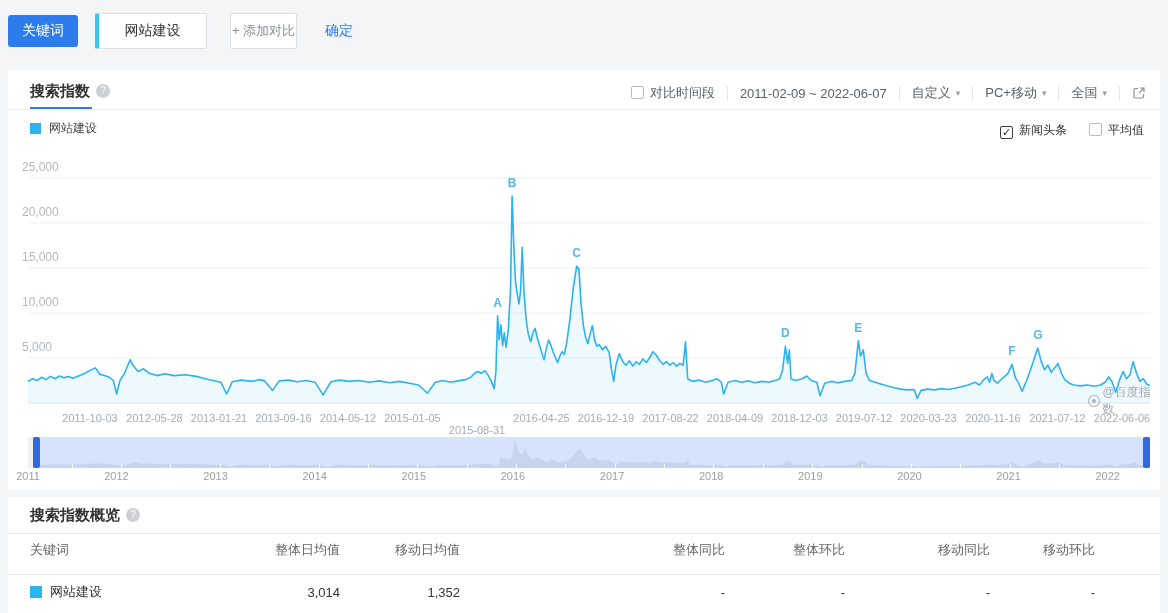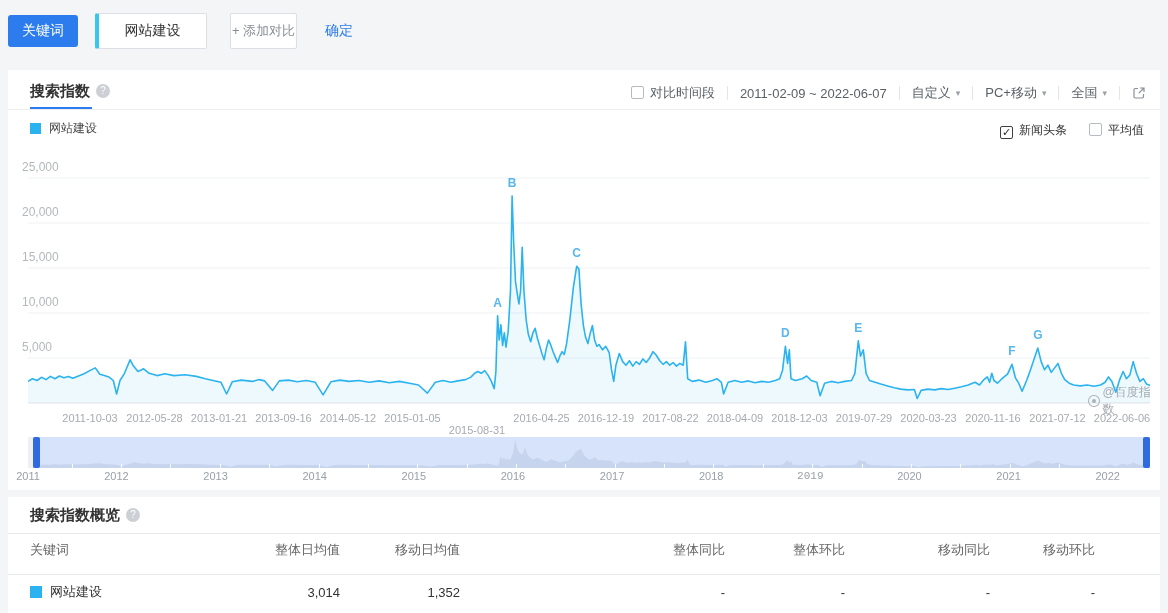--- a/index.html
+++ b/index.html
@@ -191,21 +191,21 @@
       <span style="left: 191px;">2013-01-21</span>
       <span style="left: 255.5px;">2013-09-16</span>
       <span style="left: 320px;">2014-05-12</span>
       <span style="left: 384.5px;">2015-01-05</span>
       <span style="left: 449px; margin-top: 12px;">2015-08-31</span>
       <span style="left: 513.5px;">2016-04-25</span>
       <span style="left: 578px;">2016-12-19</span>
       <span style="left: 642.5px;">2017-08-22</span>
       <span style="left: 707px;">2018-04-09</span>
       <span style="left: 771.5px;">2018-12-03</span>
-      <span style="left: 836px;">2019-07-29</span>
+      <span style="left: 836px;">2019-07-12</span>
       <span style="left: 900.5px;">2020-03-23</span>
       <span style="left: 965px;">2020-11-16</span>
       <span style="left: 1029.5px;">2021-07-12</span>
       <span style="left: 1094px;">2022-06-06</span>
     </div>
 
   <div class="slider">
     <div class="slider-band" id="slider-band">
         <svg class="slider-mini" width="1117" height="31">
      <polygon points="0,31 0.0,28.0 4.5,27.7 8.9,27.9 13.4,27.5 17.9,27.8 22.3,27.3 26.8,27.7 31.3,27.3 35.7,27.5 40.2,27.3 44.7,27.6 50.3,27.3 55.9,27.0 61.4,26.5 67.0,26.2 71.5,27.0 76.0,27.2 80.4,27.4 84.9,27.9 88.2,29.8 91.6,27.9 96.1,26.9 101.6,25.0 105.0,25.9 109.5,26.7 115.1,26.3 120.6,26.9 128.5,27.2 136.3,27.0 145.2,27.2 156.4,27.1 167.5,27.3 176.5,27.7 184.3,27.9 192.1,28.1 197.7,29.8 203.3,28.1 212.2,27.8 223.4,28.0 230.1,27.8 235.7,28.0 243.5,29.3 250.2,28.0 259.1,27.8 268.1,28.1 277.0,27.9 286.0,28.1 293.8,29.9 301.6,28.1 310.5,27.8 319.5,28.0 329.5,27.9 339.6,28.1 349.6,28.0 359.7,28.2 369.7,28.0 379.8,28.3 388.7,28.5 397.7,29.6 405.5,28.1 413.3,27.9 421.1,28.1 427.8,28.0 435.6,27.8 441.2,27.4 444.6,26.9 447.9,26.7 451.3,26.9 454.6,26.5 458.0,27.2 461.3,28.0 464.1,29.0 465.8,26.7 467.5,19.0 469.1,22.3 470.8,20.2 472.5,23.1 474.2,21.3 475.8,23.3 478.1,21.1 480.3,15.5 482.0,2.5 483.7,9.3 485.3,14.3 487.0,15.9 488.7,17.4 490.4,15.5 492.0,9.5 493.7,15.5 495.9,19.6 498.2,21.6 500.4,22.6 502.7,21.3 504.9,20.7 507.1,22.1 509.4,23.1 511.6,24.2 513.8,25.0 516.1,23.4 518.3,22.3 520.5,23.1 522.8,23.9 525.0,24.7 527.2,25.4 529.5,24.6 531.7,23.9 533.9,24.3 536.2,22.8 539.5,19.5 542.9,15.1 546.2,12.2 548.4,12.5 550.7,17.4 552.9,20.3 555.1,21.9 557.4,22.8 559.6,21.5 561.9,20.3 564.1,22.3 566.3,23.2 568.6,22.9 571.9,23.7 575.3,23.2 578.6,24.1 580.8,26.3 583.1,28.0 585.3,25.8 588.7,24.2 592.0,25.3 595.4,25.8 598.7,25.2 602.1,25.9 605.4,25.3 608.8,25.7 612.1,24.9 615.5,25.4 618.8,24.8 622.2,23.9 625.5,24.4 628.9,25.2 632.2,25.7 635.6,25.3 638.9,25.8 642.3,25.4 645.6,25.9 649.0,25.5 652.3,25.8 654.6,22.6 656.8,27.7 661.3,28.0 668.0,27.8 674.7,28.1 681.4,27.9 685.8,27.7 690.3,28.1 692.5,29.8 697.0,28.1 703.7,27.9 710.4,28.1 717.1,28.0 723.8,28.2 730.5,28.0 737.2,28.1 743.9,27.9 748.4,27.7 751.2,26.5 754.0,23.2 756.2,25.5 757.9,23.7 759.6,27.7 764.0,27.9 770.7,27.7 775.2,27.3 779.7,27.9 785.3,28.1 788.6,30.0 793.1,28.3 799.8,28.0 806.5,28.2 813.2,28.0 819.9,27.9 823.2,26.9 826.6,22.4 828.8,24.6 831.6,23.7 834.4,26.9 837.8,27.9 843.3,28.1 848.9,28.4 855.6,28.6 862.3,28.9 869.0,29.1 875.7,29.2 882.4,29.1 885.2,30.4 889.1,29.3 895.8,29.1 902.5,29.2 909.2,29.0 915.9,29.1 922.6,29.0 929.3,28.8 936.0,28.5 942.7,28.1 947.2,28.5 951.7,27.8 955.0,27.4 957.3,28.1 959.5,26.9 961.7,27.9 965.1,28.3 969.6,27.7 975.1,27.0 979.6,25.7 983.0,27.5 986.3,28.3 989.7,29.4 994.1,27.9 997.5,26.7 1000.8,25.3 1005.3,23.4 1008.7,25.3 1012.0,26.4 1015.4,25.8 1018.7,26.8 1022.1,26.2 1025.4,25.5 1028.8,26.9 1032.1,27.8 1036.6,28.3 1041.0,28.5 1047.7,28.6 1054.4,28.5 1061.1,28.7 1067.9,28.5 1072.3,28.1 1075.7,27.4 1079.0,28.0 1082.9,29.5 1086.8,27.8 1090.2,26.7 1093.5,27.7 1096.9,27.2 1100.2,25.3 1103.6,26.9 1106.9,28.0 1110.3,27.7 1113.6,28.4 1117.0,28.6 1117,31" fill="#8fa3c0" opacity="0.22"></polygon>
@@ -237,21 +237,21 @@
   </div>
   <div class="years" id="years">
       <span style="left: 0px;">2011</span>
       <span style="left: 88.4136px;">2012</span>
       <span style="left: 187.542px;">2013</span>
       <span style="left: 286.671px;">2014</span>
       <span style="left: 385.8px;">2015</span>
       <span style="left: 484.928px;">2016</span>
       <span style="left: 584.057px;">2017</span>
       <span style="left: 683.186px;">2018</span>
-      <span style="left: 782.314px; font-family: Liberation Mono, monospace;">2019</span>
+      <span style="left: 782.314px;">2019</span>
       <span style="left: 881.443px;">2020</span>
       <span style="left: 980.572px;">2021</span>
       <span style="left: 1079.7px;">2022</span>
     </div>
 </div>
 
 <div class="card card2">
   <div class="ov-title">
     <span>搜索指数概览</span><span class="help-icon">?</span>
   </div>

